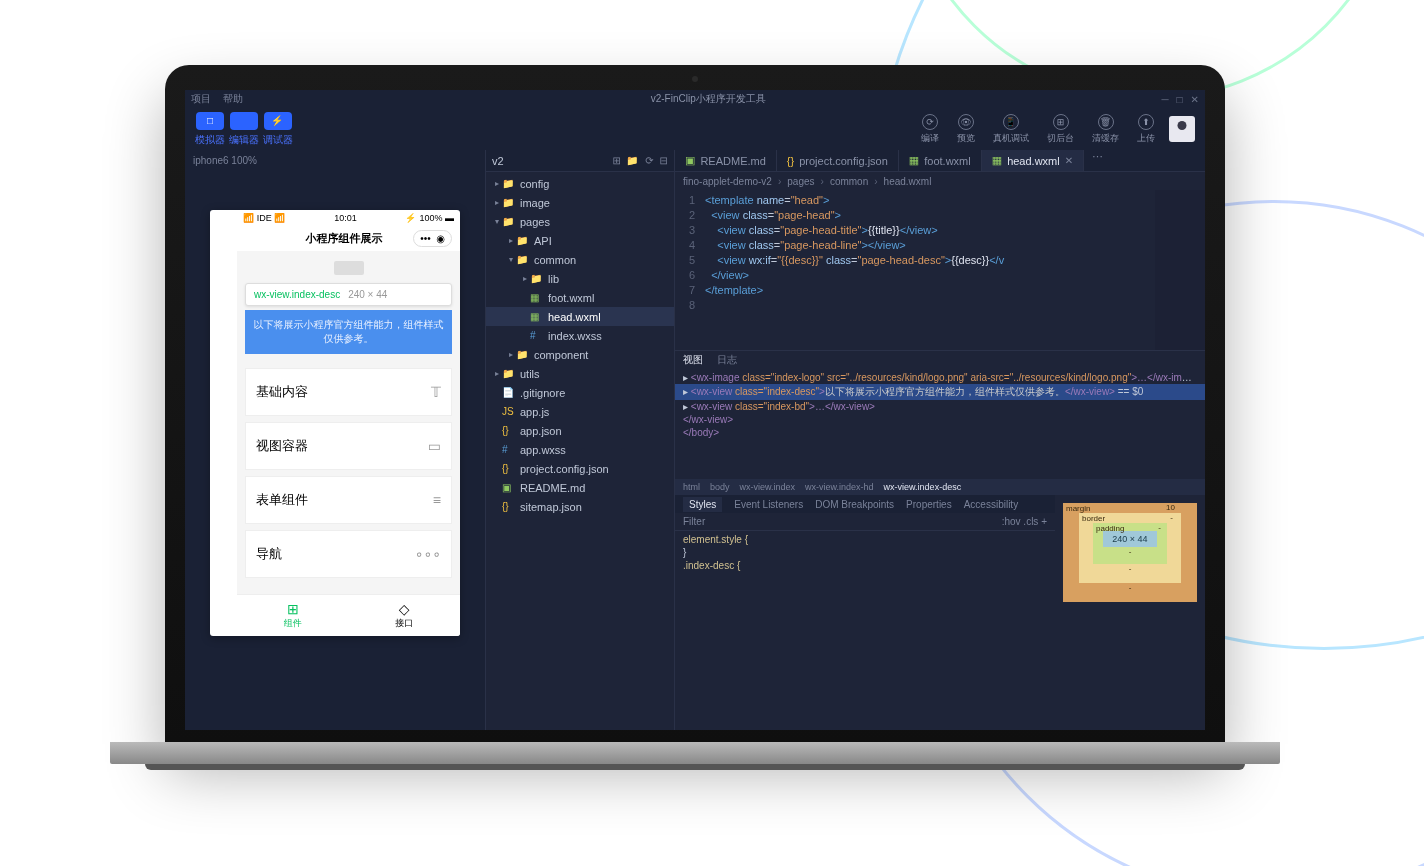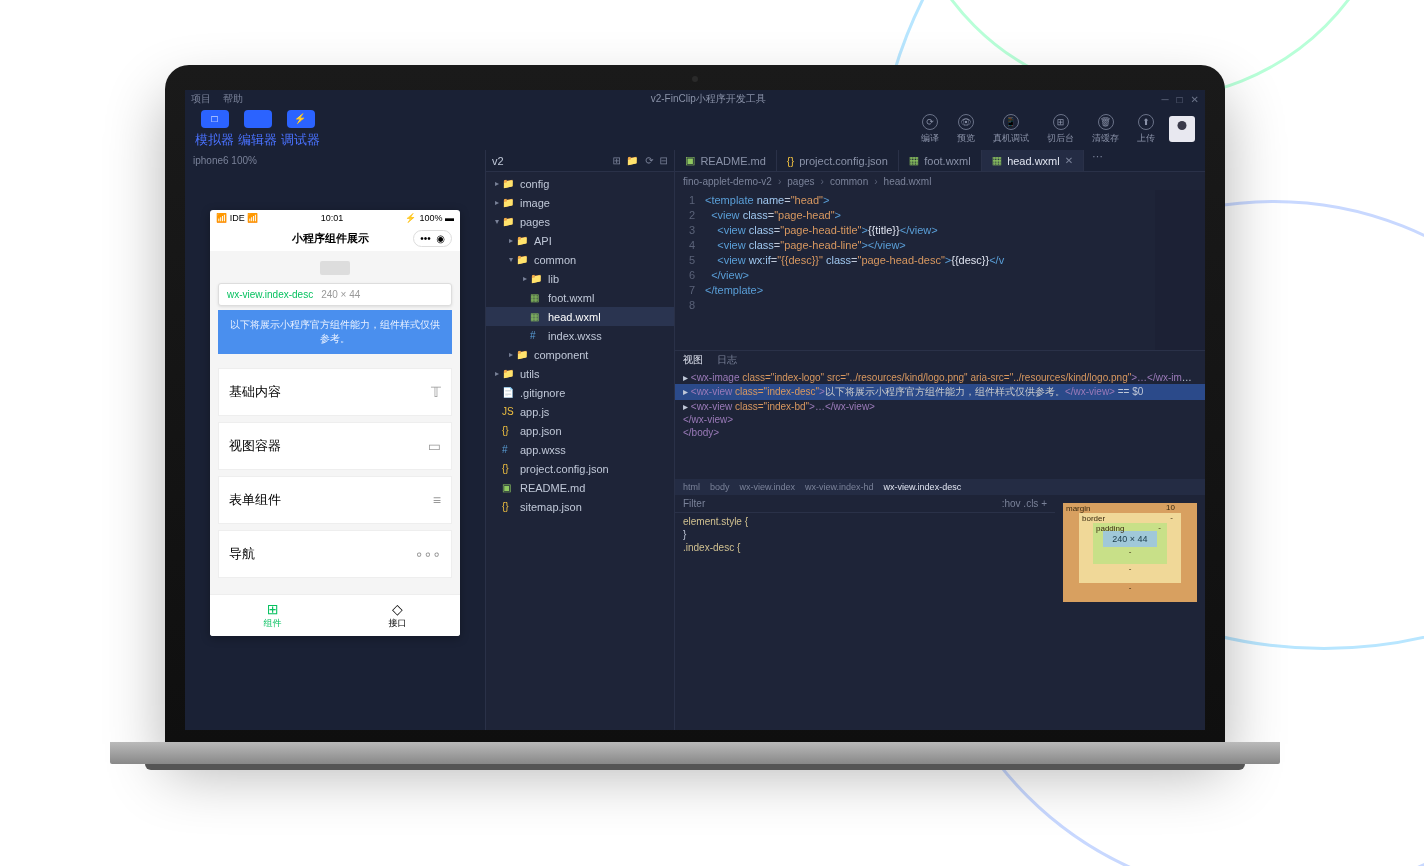--- a/index.html
+++ b/index.html
@@ -25,36 +25,36 @@
 .titlebar { height: 18px; display: flex; align-items: center; padding: 0 6px; background: #1a2135; font-size: 10px; justify-content: flex-end; }
 .menu-item { margin-right: 12px; color: #7a8299; }
 .titlebar-title { flex: 1; text-align: center; color: #8a92a8; }
 .win-controls { display: flex; gap: 8px; color: #6a7288; }
 
 
 .toolbar { height: 42px; display: flex; align-items: center; padding: 0 10px; background: #1a2135; }
 .tool-pills { display: flex; gap: 4px; }
 .pill { display: flex; flex-direction: column; align-items: center; }
 .pill-btn { width: 28px; height: 18px; background: #2b63ff; border-radius: 4px; display: flex; align-items: center; justify-content: center; color: #fff; font-size: 10px; }
-.pill-label { font-size: 13px; color: #4a72ff; margin-top: 3px; }
+.pill-label { font-size: 10px; color: #4a72ff; margin-top: 3px; }
 .toolbar-spacer { flex: 1; }
 .tool-actions { display: flex; gap: 18px; }
 .tool-action { display: flex; flex-direction: column; align-items: center; font-size: 9px; color: #8a92a8; gap: 2px; }
 .tool-action-icon { width: 16px; height: 16px; border: 1px solid #6a7288; border-radius: 50%; display: flex; align-items: center; justify-content: center; font-size: 9px; }
 .avatar { width: 26px; height: 26px; background: #e8e8f0; border-radius: 3px; margin-left: 14px; position: relative; }
 .avatar::after { content: ""; position: absolute; left: 50%; top: 5px; transform: translateX(-50%); width: 9px; height: 9px; background: #3a3a4a; border-radius: 50%; }
 
 
 .main { flex: 1; display: flex; min-height: 0; }
 
 
 .sim-panel { width: 300px; background: #1a2135; display: flex; flex-direction: column; }
 .sim-header { height: 20px; padding: 0 8px; display: flex; align-items: center; font-size: 10px; color: #7a8299; }
 .sim-body { flex: 1; display: flex; align-items: flex-start; justify-content: center; padding-top: 40px; }
-.phone { width: 250px; background: #fff; border-radius: 3px; overflow: hidden; box-shadow: 0 2px 10px rgba(0,0,0,.3); color: #000; }
+.phone { width: 250px; background: #fff; border-radius: 3px; overflow: hidden; box-shadow: 0 2px 10px rgba(0,0,0,.3); color: #000; padding-left: 27px; }
 .phone-status { height: 16px; display: flex; align-items: center; justify-content: space-between; padding: 0 6px; font-size: 9px; }
 .phone-title-row { display: flex; align-items: center; justify-content: space-between; padding: 4px 8px; }
 .phone-title { font-size: 11px; font-weight: 700; flex: 1; text-align: center; }
 .phone-dots { display: flex; align-items: center; gap: 3px; border: 1px solid #ddd; border-radius: 10px; padding: 2px 6px; font-size: 10px; }
 .phone-content { padding: 10px 8px; background: #f5f5f5; }
 .phone-placeholder { height: 14px; background: #ddd; margin: 0 auto 8px; width: 30px; border-radius: 2px; }
 .tooltip { background: #fff; border: 1px solid #ddd; border-radius: 3px; padding: 5px 8px; font-size: 10px; display: flex; gap: 8px; margin-bottom: 4px; box-shadow: 0 1px 3px rgba(0,0,0,.1); }
 .tooltip-name { color: #07c160; }
 .tooltip-size { color: #999; }
 .highlight-box { background: #4a8fee; color: #e8f0ff; padding: 8px; font-size: 10px; text-align: center; margin-bottom: 14px; }
@@ -439,20 +439,27 @@
               </div>
             <div class="dt-path" id="dt-path">
                 <span class="dt-path-item ">html</span>
                 <span class="dt-path-item ">body</span>
                 <span class="dt-path-item ">wx-view.index</span>
                 <span class="dt-path-item ">wx-view.index-hd</span>
                 <span class="dt-path-item active">wx-view.index-desc</span>
               </div>
             <div class="dt-styles-area">
               <div class="dt-styles-left">
+                <div class="dt-subtabs" id="dt-subtabs">
+                    <span class="dt-subtab active">Styles</span>
+                    <span class="dt-subtab ">Event Listeners</span>
+                    <span class="dt-subtab ">DOM Breakpoints</span>
+                    <span class="dt-subtab ">Properties</span>
+                    <span class="dt-subtab ">Accessibility</span>
+                  </div>
                 <div class="dt-filter">
                   <span>Filter</span>
                   <span>:hov .cls +</span>
                 </div>
                 <div class="dt-css" id="dt-css">
                     <div class="dt-css-line"><span class="dt-sel">element.style {</span></div>
                     <div class="dt-css-line">}</div>
                     <div class="dt-css-line"><span class="dt-sel">.index-desc {</span><span class="dt-source">
                         <style></span></div><div class="dt-css-line">&nbsp;&nbsp;<span class="dt-prop">margin-top</span>: <span class="dt-val">10px</span>;</div><div class="dt-css-line">&nbsp;&nbsp;<span class="dt-prop">color</span>: <span class="dt-swatch"></span> <span class="dt-val">var(--weui-FG-1)</span>;</div><div class="dt-css-line">&nbsp;&nbsp;<span class="dt-prop">font-size</span>: <span class="dt-val">14px</span>;</div><div class="dt-css-line">}</div><div class="dt-css-line"><span class="dt-sel">wx-view {</span><span class="dt-source">localfile:/…index.css:2</span></div><div class="dt-css-line">&nbsp;&nbsp;<span class="dt-prop">display</span>: <span class="dt-val">block</span>;</div></style>
                       </span></div>

